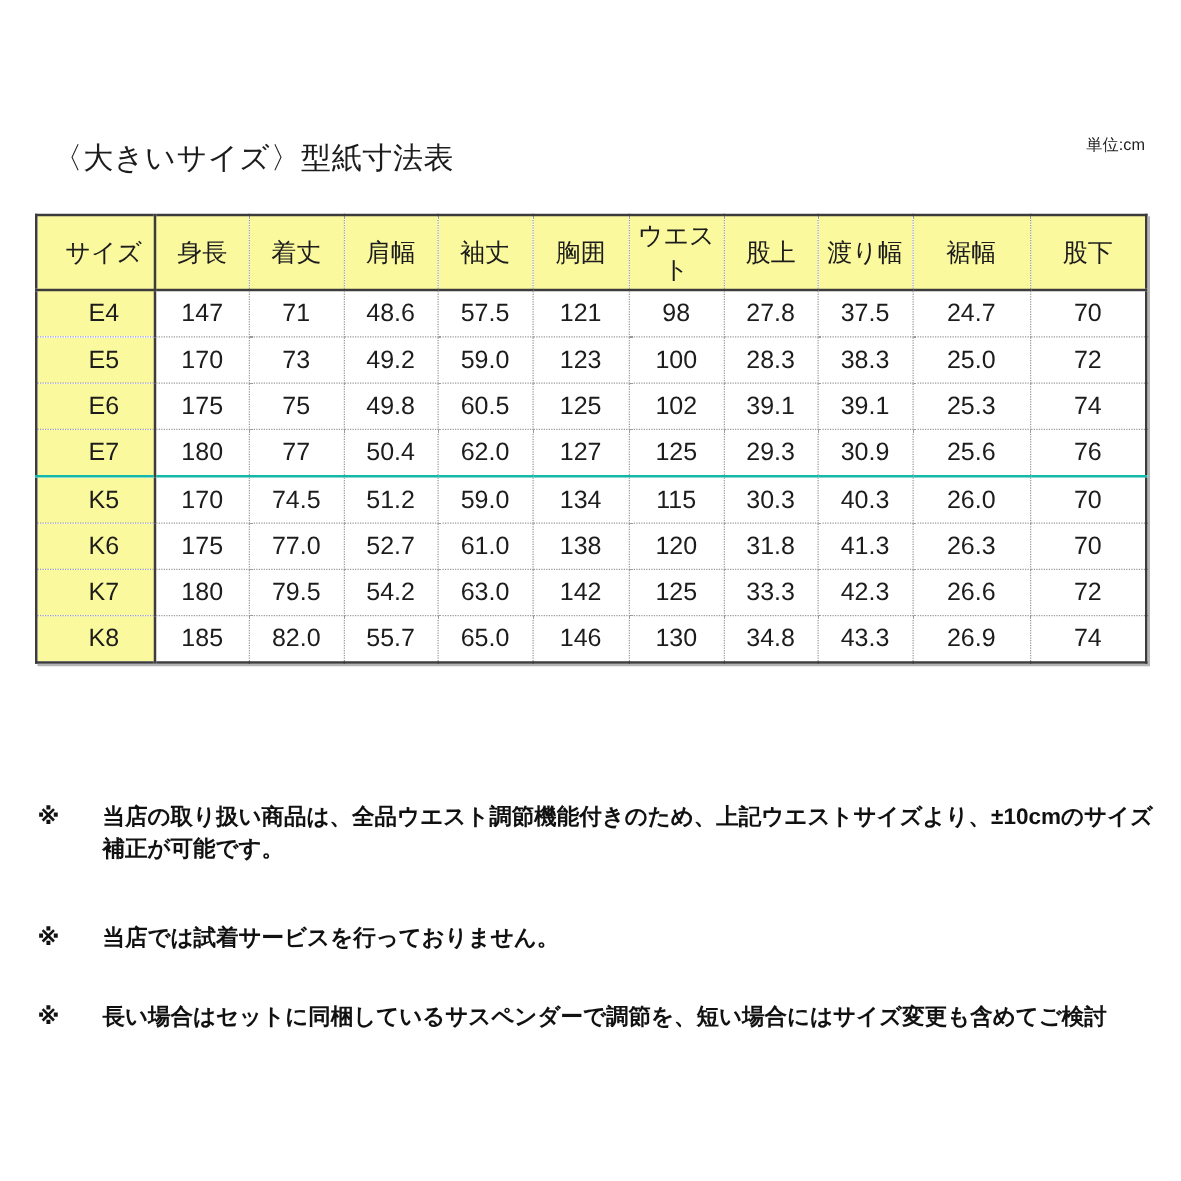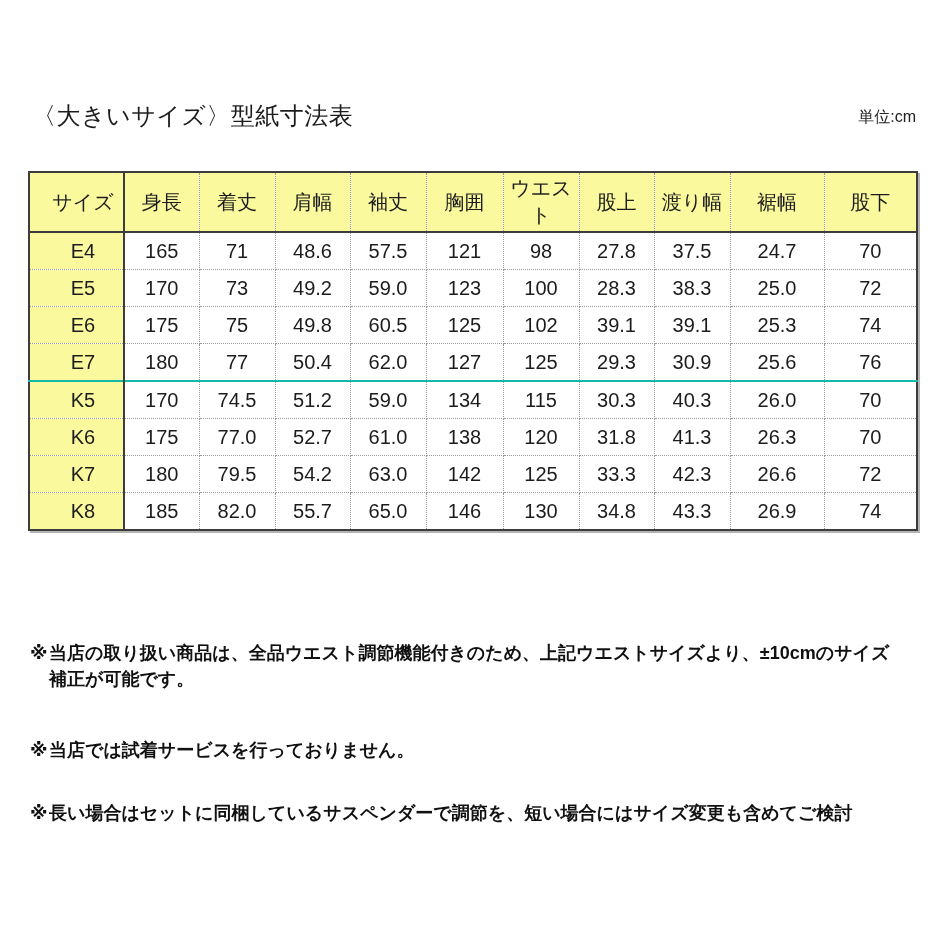--- a/index.html
+++ b/index.html
@@ -12,32 +12,32 @@
     position: relative;
     width: 945px;
     height: 945px;
     background: #ffffff;
     overflow: hidden;
   }
   .title {
     position: absolute;
     left: 28px;
     top: 96px;
-    margin: 4px;
+    margin: 14px;
     font-size: 24px;
     font-weight: 400;
     letter-spacing: 0.5px;
     color: #1c1c1c;
     white-space: nowrap;
   }
   .unit {
     position: absolute;
     top: 107px;
     right: 29px;
-    font-size: 16px;
+    font-size: 13px;
     color: #222222;
     white-space: nowrap;
   }
   table.size-table {
     position: absolute;
     left: 28px;
     top: 171px;
     width: 888px;
     border-collapse: collapse;
     table-layout: fixed;
@@ -74,21 +74,21 @@
   }
   .note {
     position: relative;
     padding-left: 19px;
     font-size: 18px;
     font-weight: 700;
     line-height: 26px;
     color: #111111;
   }
   .note .marker { position: absolute; left: 0; top: 0; }
-  .note .note-line { white-space: nowrap; }
+  .note .note-line { white-space: nowrap; margin-left: 33px; }
   .note:nth-child(2) { margin-top: 45px; }
   .note:nth-child(3) { margin-top: 37px; }
 </style>
 </head>
 <body>
 
 <div class="page">
 
   <h1 class="title">〈大きいサイズ〉型紙寸法表</h1>
 
@@ -119,21 +119,21 @@
           <th>ウエスト</th>
           <th>股上</th>
           <th>渡り幅</th>
           <th>裾幅</th>
           <th>股下</th>
         </tr>
     </thead>
     <tbody id="table-body">
         <tr>
           <td class="size-col">E4</td>
-          <td>165</td>
+          <td>147</td>
           <td>71</td>
           <td>48.6</td>
           <td>57.5</td>
           <td>121</td>
           <td>98</td>
           <td>27.8</td>
           <td>37.5</td>
           <td>24.7</td>
           <td>70</td>
         </tr>

